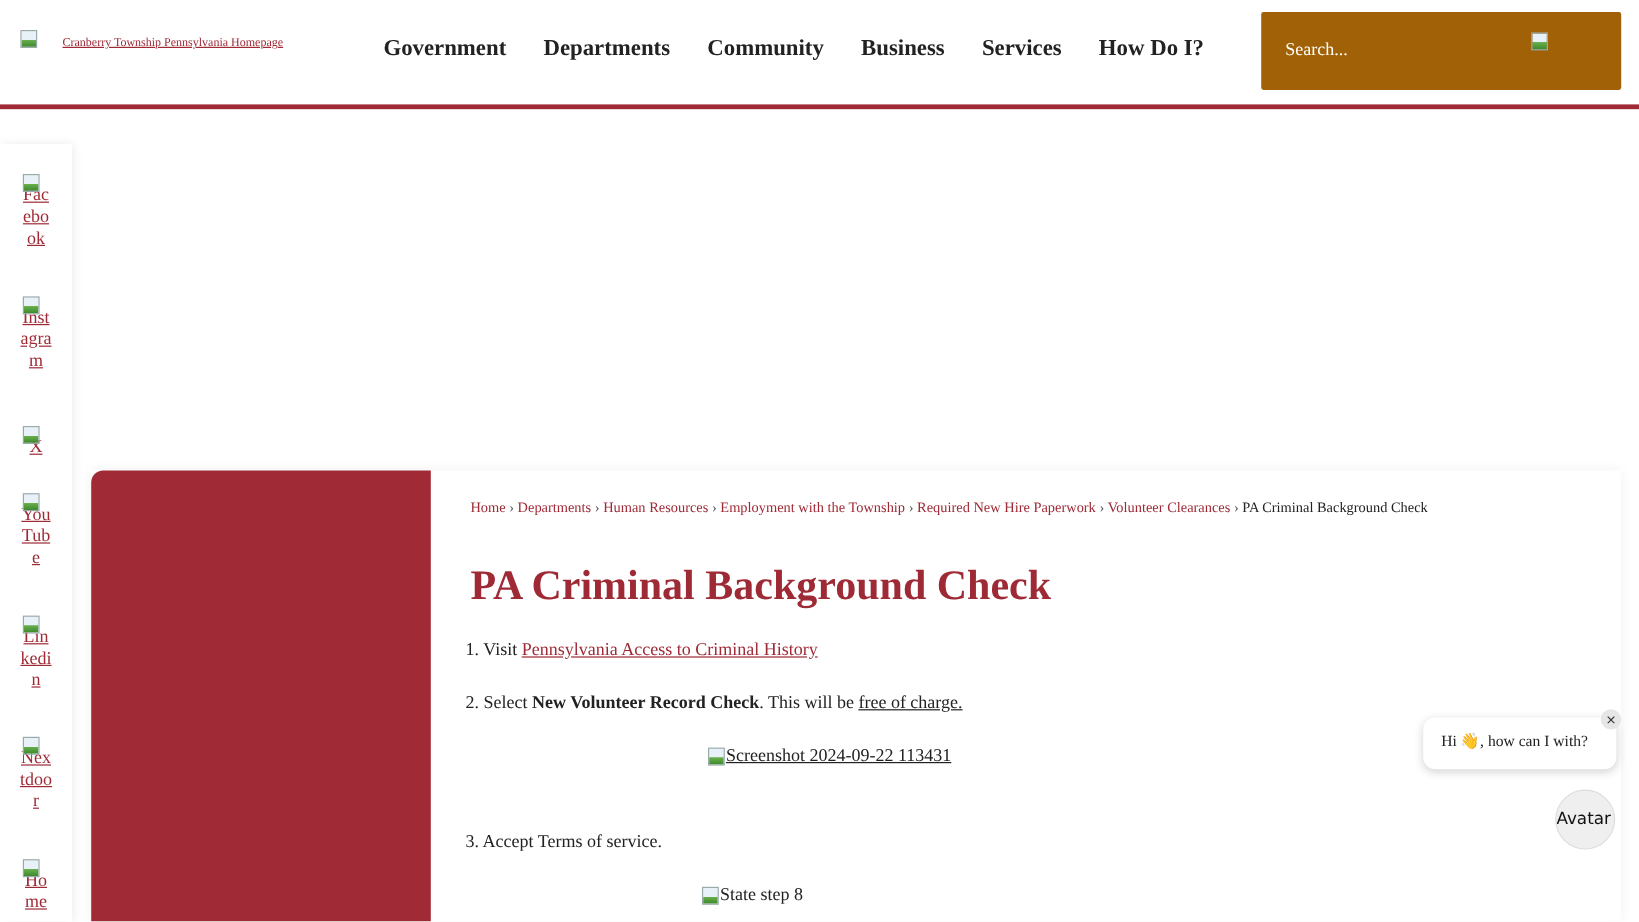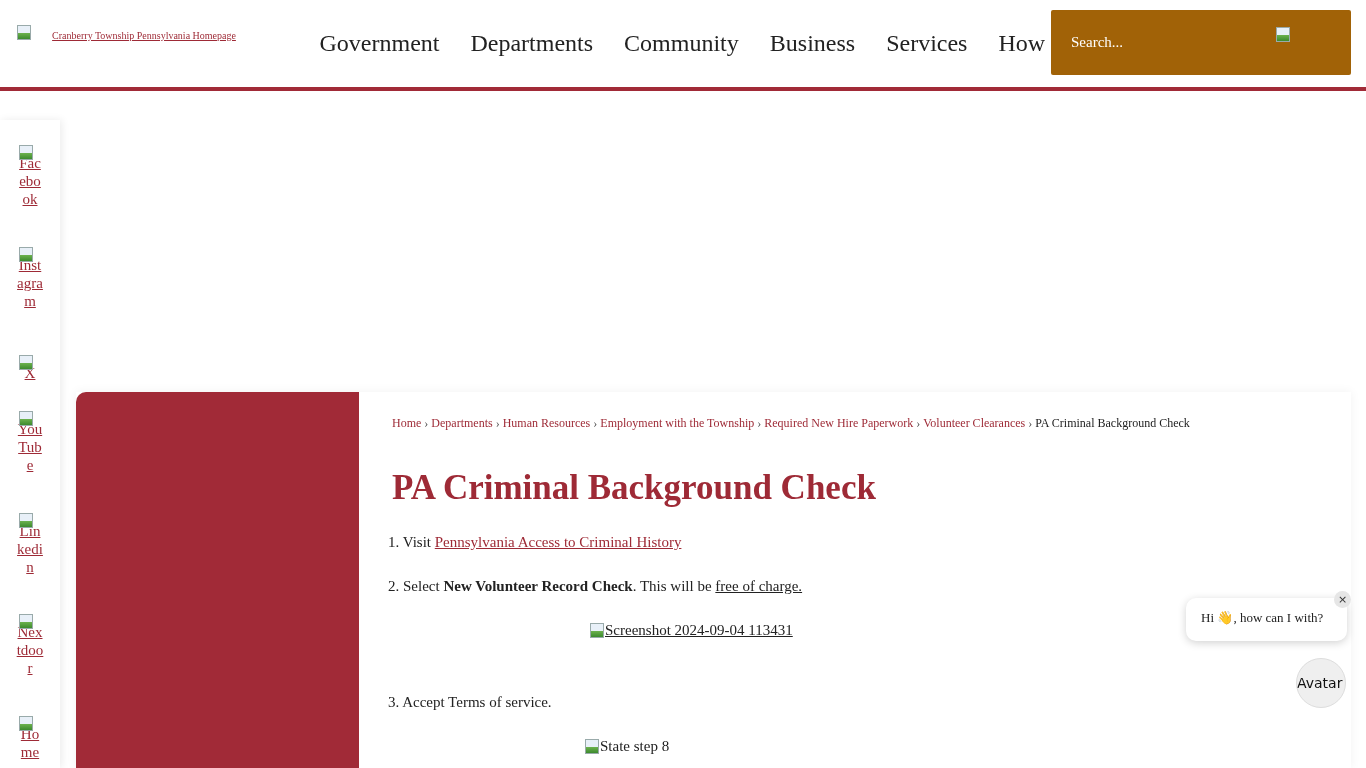--- a/index.html
+++ b/index.html
@@ -8,21 +8,21 @@
     a { color: #9e2a36; text-decoration: underline; }
 
     
     .header { position: absolute; left: 0; top: 0; width: 1366px; height: 87px; background: #fff; }
     .header-bar { position: absolute; left: 0; top: 87px; width: 1366px; height: 4px; background: #a12a37; }
     .logo { position: absolute; left: 14px; top: 24px; width: 260px; text-align: center; font-size: 10px; line-height: 23px; }
     .broken-img { display: inline-block; width: 16px; height: 16px; vertical-align: text-top; position: relative; }
     .broken-img::before { content: ""; position: absolute; left: 1px; top: 1px; width: 12px; height: 13px; border: 1px solid #9aa; background: linear-gradient(180deg, #e8f0f8 0%, #e8f0f8 55%, #6ab04c 56%, #3c8a2e 100%); }
     .logo .broken-img { position: absolute; left: 2px; top: 0; }
     .nav { position: absolute; left: 304px; top: 30px; display: flex; }
-    .nav-item { font-size: 24px; font-weight: normal; color: #222; padding: 0 15.5px; white-space: nowrap; cursor: pointer; }
+    .nav-item { font-size: 19px; font-weight: bold; color: #222; padding: 0 15.5px; white-space: nowrap; cursor: pointer; }
     .search-box { position: absolute; left: 1051px; top: 10px; width: 300px; height: 65px; background: #a16207; border-radius: 2px; }
     .search-input { position: absolute; left: 12px; top: 18px; width: 200px; height: 28px; background: transparent; border: none; outline: none; color: #fff; font-family: "Liberation Serif", serif; font-size: 15px; padding-left: 8px; }
     .search-input::placeholder { color: #fff; }
     .search-btn { position: absolute; left: 224px; top: 16px; width: 20px; height: 20px; cursor: pointer; }
 
     
     .social { position: absolute; left: 0; top: 120px; width: 60px; height: 648px; background: #fff; box-shadow: 2px 0 8px rgba(0,0,0,0.08); }
     .social-item { position: absolute; left: 16px; width: 28px; text-align: center; font-size: 15px; line-height: 18px; word-break: break-all; }
     .social-item .broken-img { display: block; margin: 0 0 -6px 2px; }
 
@@ -110,21 +110,21 @@
 <div class="step" style="top:534px">
   <span>1. Visit </span><a href="#">Pennsylvania Access to Criminal History</a>
 </div>
 
 <div class="step" style="top:578px">
   <span>2. Select </span><b>New Volunteer Record Check</b><span>. This will be </span><a href="#" class="dark" style="color:#222">free of charge.</a>
 </div>
 
 <div class="figure" style="left:589px; top:622px;">
   <a href="#">
-    <span class="broken-img"></span><span>Screenshot 2024-09-04 113431</span>
+    <span class="broken-img"></span><span>Screenshot 2024-09-22 113431</span>
   </a>
 </div>
 
 <div class="step" style="top:694px">3. Accept Terms of service.</div>
 
 <div class="figure" style="left:584px; top:738px;">
   <span class="broken-img"></span><span>State step 8</span>
 </div>
 
 <div class="chat-bubble">

